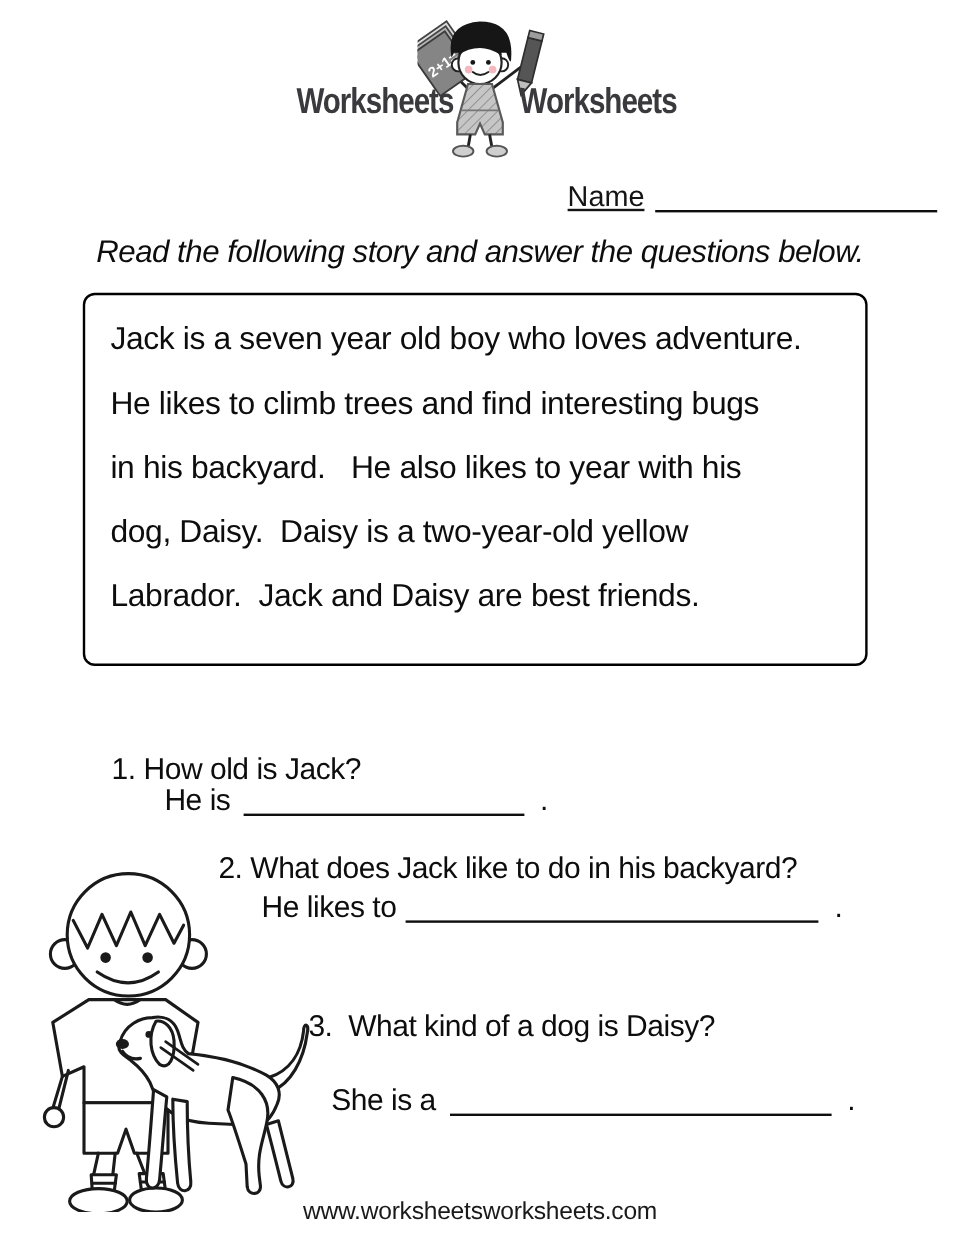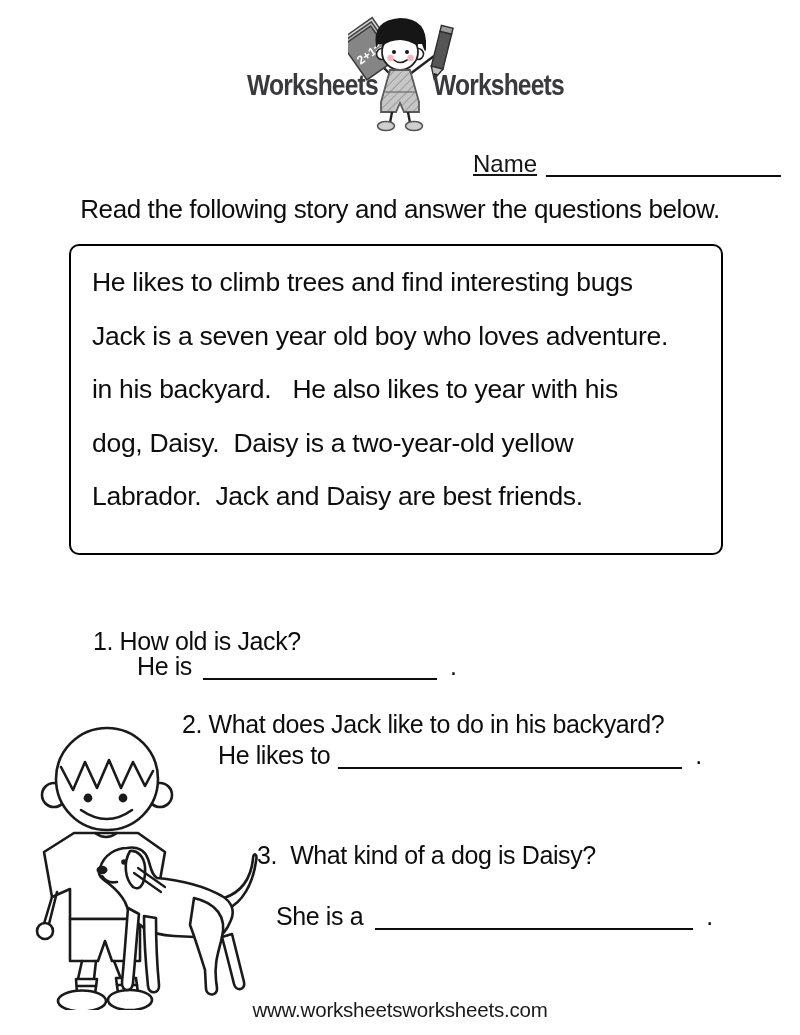--- a/index.html
+++ b/index.html
@@ -19,21 +19,21 @@
   .name-row{position:absolute;left:473px;top:148px;display:flex;align-items:baseline;font-size:24px;color:#141414;text-decoration:underline;}
   .name-row .blank{width:235px;margin-left:9px;}
   
   .blank{
     display:inline-block;height:22px;border-bottom:2.5px solid #0e0e0e;
     position:relative;top:5px;
   }
   
   .instruction{
     position:absolute;left:0;top:194px;width:100%;text-align:center;
-    font-size:26px;letter-spacing:-0.4px;color:#0d0d0d;
+    font-size:26px;letter-spacing:-0.4px;color:#0d0d0d;font-style:italic;
   }
   
   .story-box{
     position:absolute;left:69px;top:244px;width:654px;height:311px;box-sizing:border-box;
     border:2.5px solid #000;border-radius:10px;padding:10px 0 0 21px;
   }
   .story-line{
     font-size:26.5px;line-height:53.5px;letter-spacing:-0.3px;white-space:pre;color:#0d0d0d;
   }
   
@@ -111,22 +111,22 @@
   <div class="logo-text right">Worksheets</div>
 
   <div class="name-row">
     <span>Name</span>
     <span class="blank"></span>
   </div>
 
   <div class="instruction">Read the following story and answer the questions below.</div>
 
   <div class="story-box">
+    <div class="story-line">Jack is a seven year old boy who loves adventure.</div>
     <div class="story-line">He likes to climb trees and find interesting bugs</div>
-    <div class="story-line">Jack is a seven year old boy who loves adventure.</div>
     <div class="story-line">in his backyard.   He also likes to year with his</div>
     <div class="story-line">dog, Daisy.  Daisy is a two-year-old yellow</div>
     <div class="story-line">Labrador.  Jack and Daisy are best friends.</div>
   </div>
 
   <div class="q-text q1-q">1. How old is Jack?</div>
   <div class="ans-row q1-a">
     <span>He is</span>
     <span class="blank"></span>
     <span class="ans-period">.</span>

